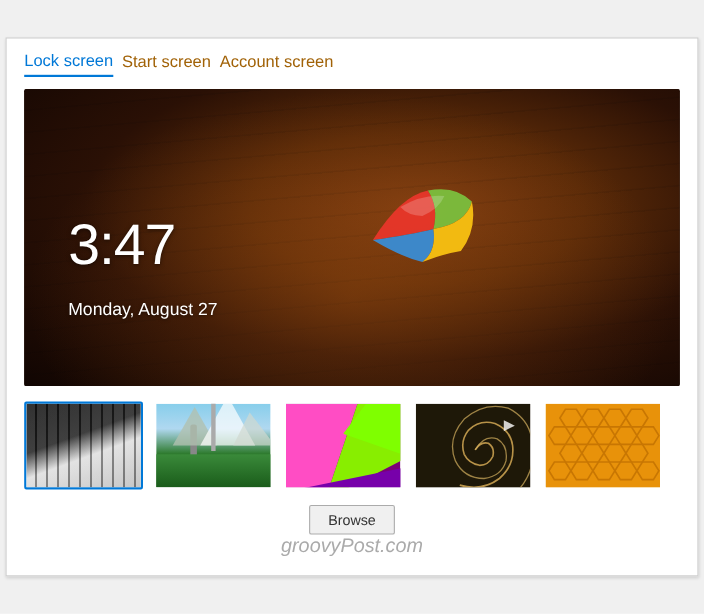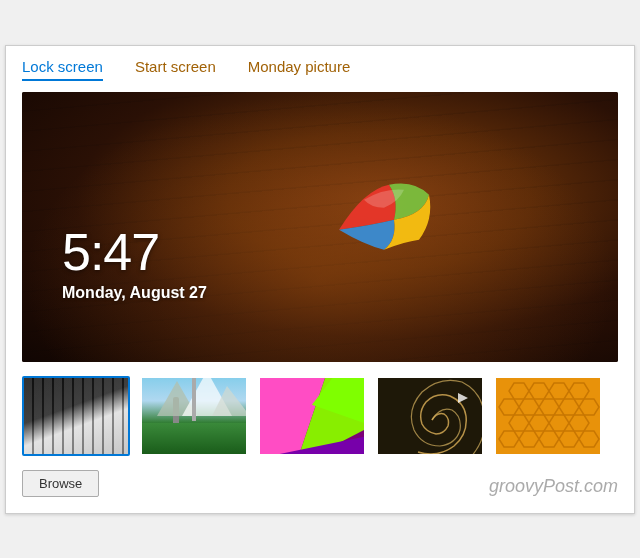--- a/index.html
+++ b/index.html
@@ -15,23 +15,24 @@
     }
     .container {
       background: #fff;
       width: 630px;
       padding: 12px 16px 16px 16px;
       border: 1px solid #ccc;
       box-shadow: 0 1px 3px rgba(0,0,0,0.15);
     }
     .tabs {
       display: flex;
-      gap: 32px;
+      gap: 8px;
       margin-bottom: 11px;
       border-bottom: none;
+      align-items: center;
     }
     .tab {
       font-size: 15px;
       cursor: pointer;
       padding-bottom: 4px;
       color: #a16207;
       text-decoration: none;
     }
     .tab.active {
       color: #0078d7;
@@ -87,22 +88,22 @@
       color: #fff;
     }
     .clock-time {
       font-size: 52px;
       font-weight: 200;
       letter-spacing: -1px;
       text-shadow: 0 1px 4px rgba(0,0,0,0.5);
     }
     .clock-date {
       font-size: 16px;
-      font-weight: 700;
-      margin-top: 2px;
+      font-weight: 400;
+      margin-top: 20px;
       text-shadow: 0 1px 3px rgba(0,0,0,0.5);
     }
     .thumbnails {
       display: flex;
       gap: 10px;
       margin-bottom: 14px;
     }
     .thumb {
       width: 108px;
       height: 80px;
@@ -199,21 +200,22 @@
       content: '';
       position: absolute;
       inset: 0;
       background:
         radial-gradient(circle at 20% 30%, rgba(255,180,0,0.6) 0%, transparent 40%),
         radial-gradient(circle at 70% 60%, rgba(200,120,0,0.5) 0%, transparent 40%);
     }
     .browse-row {
       display: flex;
       justify-content: space-between;
-      align-items: flex-end;
+      align-items: center;
+      flex-direction: column;
     }
     .browse-btn {
       padding: 5px 16px;
       background: #f0f0f0;
       border: 1px solid #ababab;
       border-radius: 2px;
       font-size: 13px;
       cursor: pointer;
       color: #333;
     }
@@ -225,21 +227,21 @@
     }
   </style>
 </head>
 <body>
 
 <div class="container">
 
   <div class="tabs">
     <span class="tab active">Lock screen</span>
     <span class="tab">Start screen</span>
-    <span class="tab">Monday picture</span>
+    <span class="tab">Account screen</span>
   </div>
 
   <div class="preview-area">
     <div class="preview-bg"></div>
 
     <div class="windows-logo">
       <svg width="130" height="100" viewBox="0 0 130 100">
 
         <defs>
           <filter id="blur1" x="-20%" y="-20%" width="140%" height="140%">
@@ -253,21 +255,21 @@
 
         <path d="M30,60 Q65,55 85,50 Q88,70 75,80 Q55,75 30,60 Z" fill="#3a8cd4" opacity="0.95"></path>
 
         <path d="M85,50 Q115,45 120,25 Q125,50 110,70 Q95,72 75,80 Q88,70 85,50 Z" fill="#f9c112" opacity="0.95"></path>
 
         <path d="M55,30 Q75,18 95,20 Q90,32 75,38 Q62,38 55,30 Z" fill="rgba(255,255,255,0.2)"></path>
       </svg>
     </div>
 
     <div class="clock-info">
-      <div class="clock-time">5:47</div>
+      <div class="clock-time">3:47</div>
       <div class="clock-date">Monday, August 27</div>
     </div>
   </div>
 
   <div class="thumbnails">
     <div class="thumb">
       <div class="thumb-inner thumb-piano"></div>
     </div>
     <div class="thumb">
       <div class="thumb-inner thumb-seattle">

